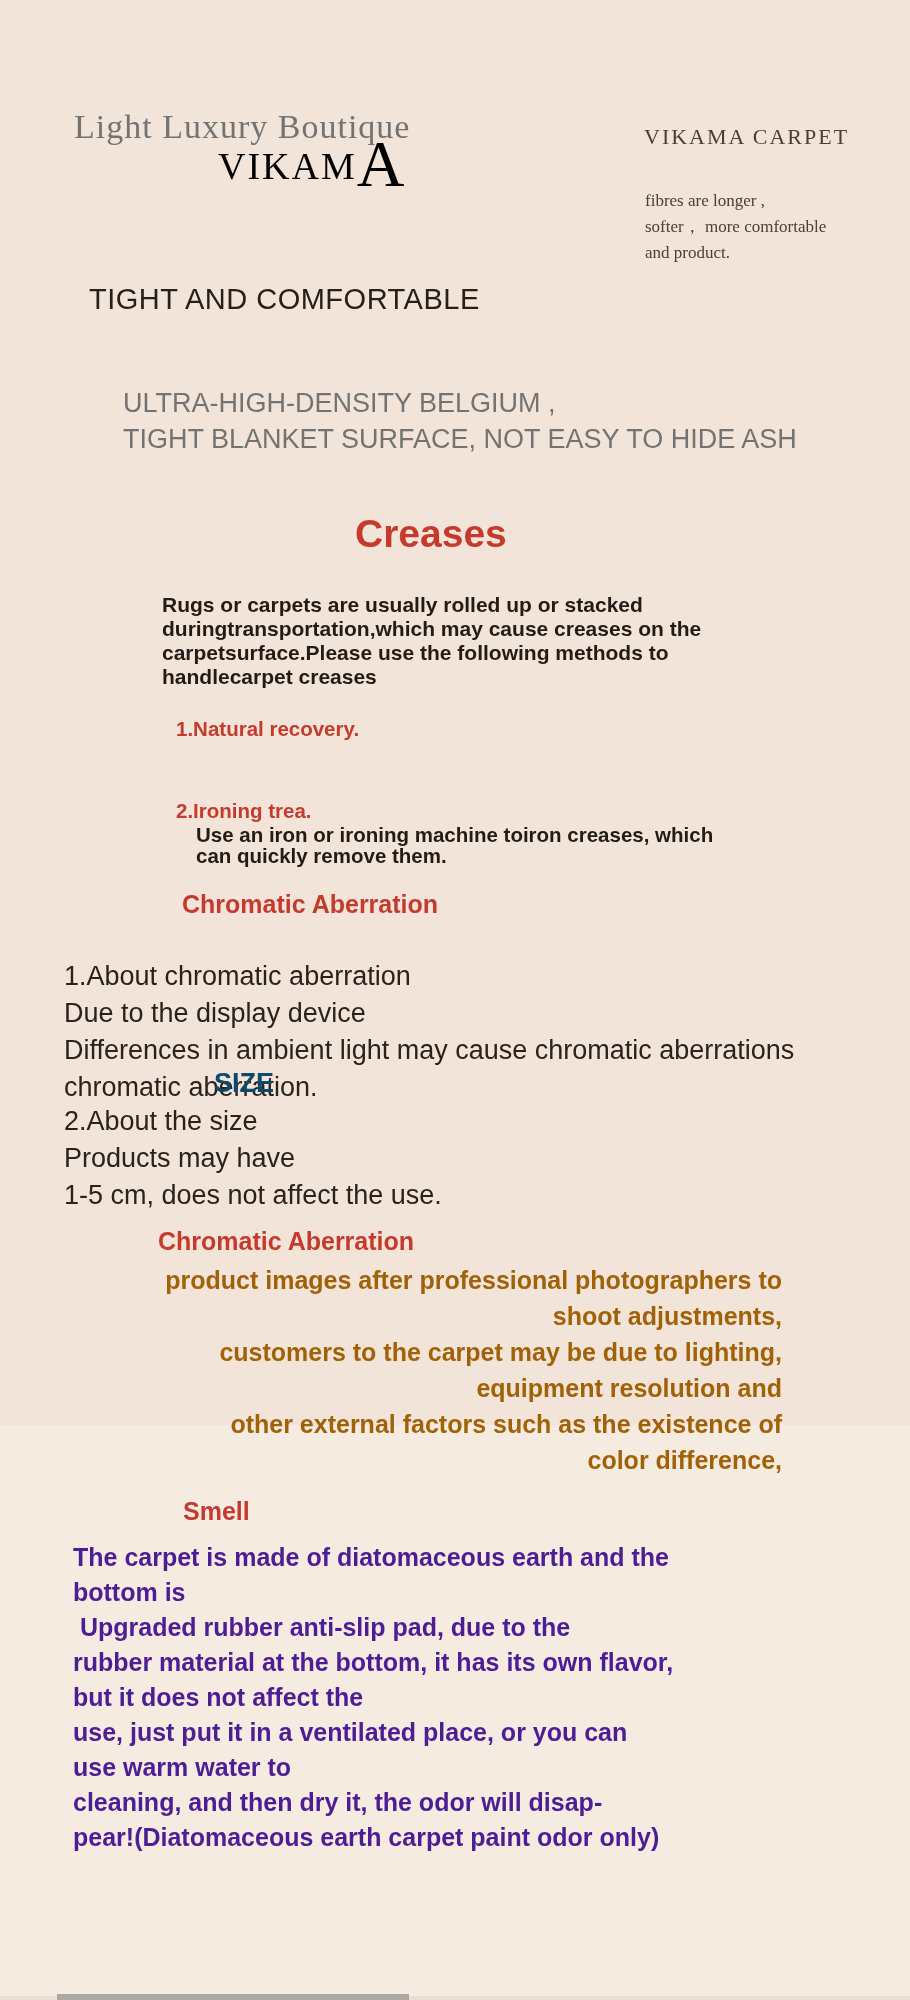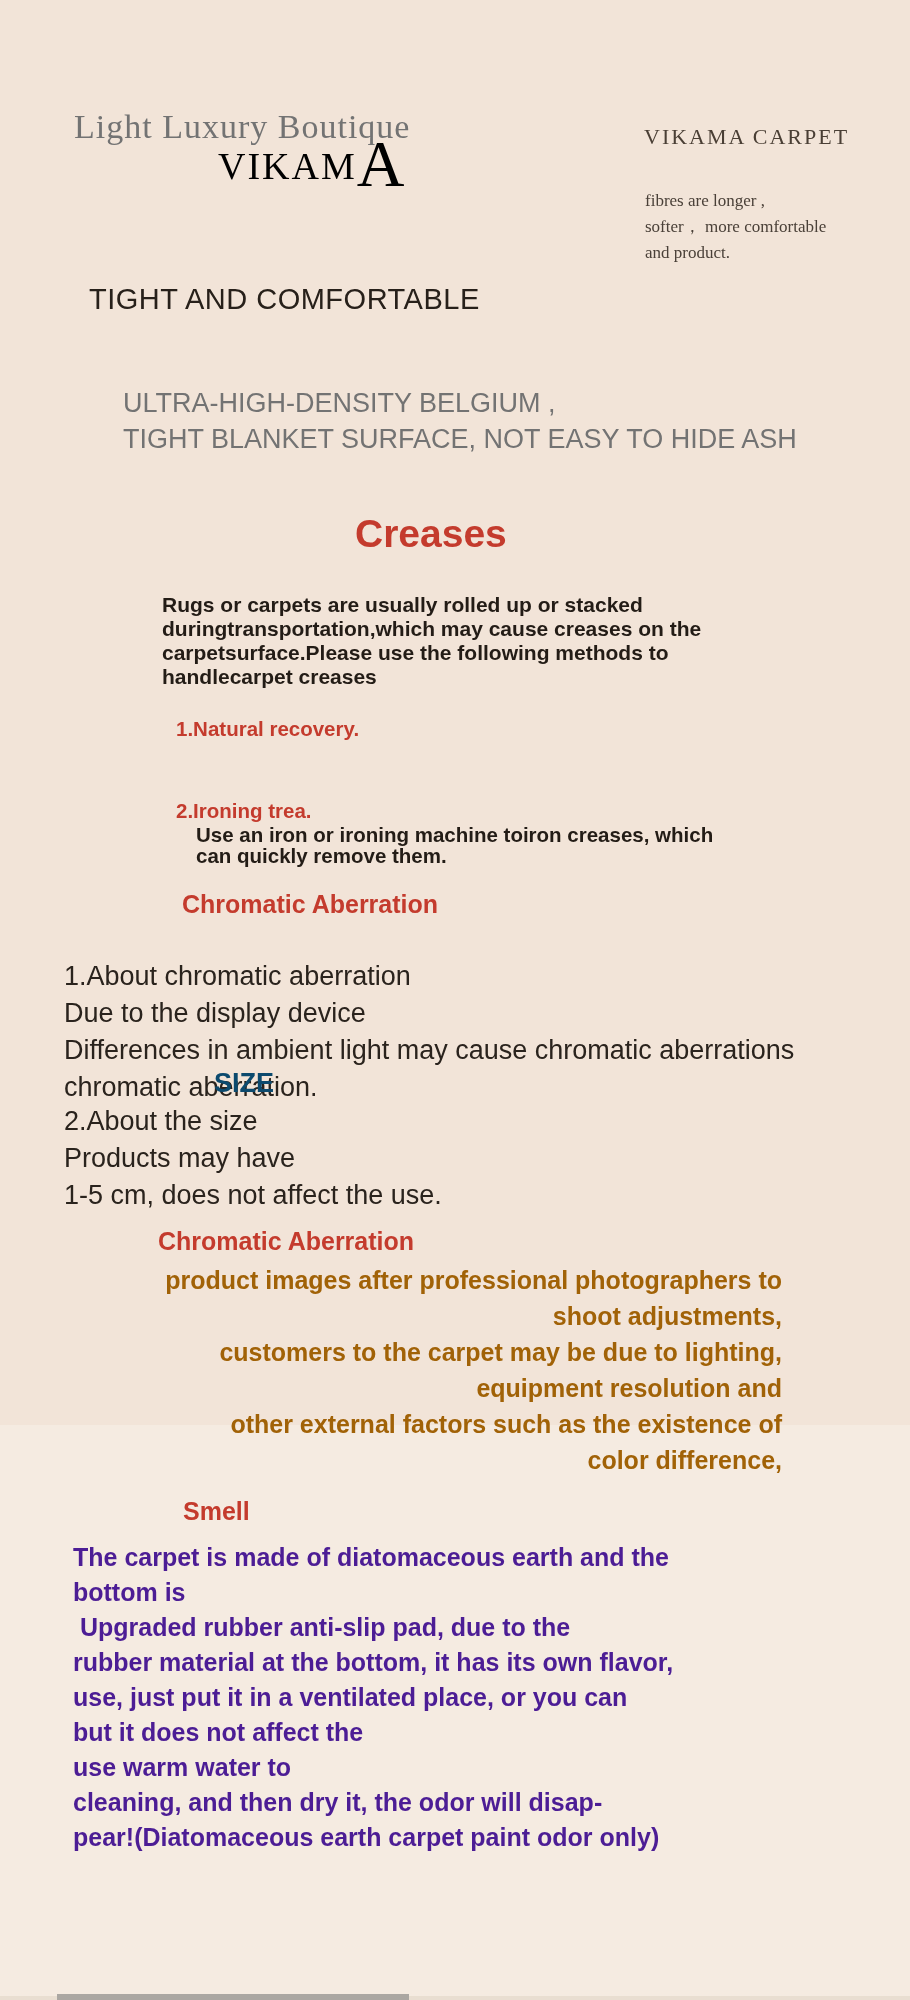--- a/index.html
+++ b/index.html
@@ -183,22 +183,22 @@
     <div class="pre"> other external factors such as the existence of</div>
     <div class="pre">color difference,</div>
   </div>
 
   <div class="abs smell-title">Smell</div>
   <div class="abs smell-lines">
     <div class="pre">The carpet is made of diatomaceous earth and the</div>
     <div class="pre">bottom is</div>
     <div class="pre"> Upgraded rubber anti-slip pad, due to the</div>
     <div class="pre">rubber material at the bottom, it has its own flavor,</div>
+    <div class="pre">but it does not affect the</div>
     <div class="pre">use, just put it in a ventilated place, or you can</div>
-    <div class="pre">but it does not affect the</div>
     <div class="pre">use warm water to</div>
     <div class="pre">cleaning, and then dry it, the odor will disap-</div>
     <div class="pre">pear!(Diatomaceous earth carpet paint odor only)</div>
   </div>
 
   <div class="abs bottom-line"></div>
   <div class="abs bottom-bar"></div>
 </div>
 
 </body></html>

